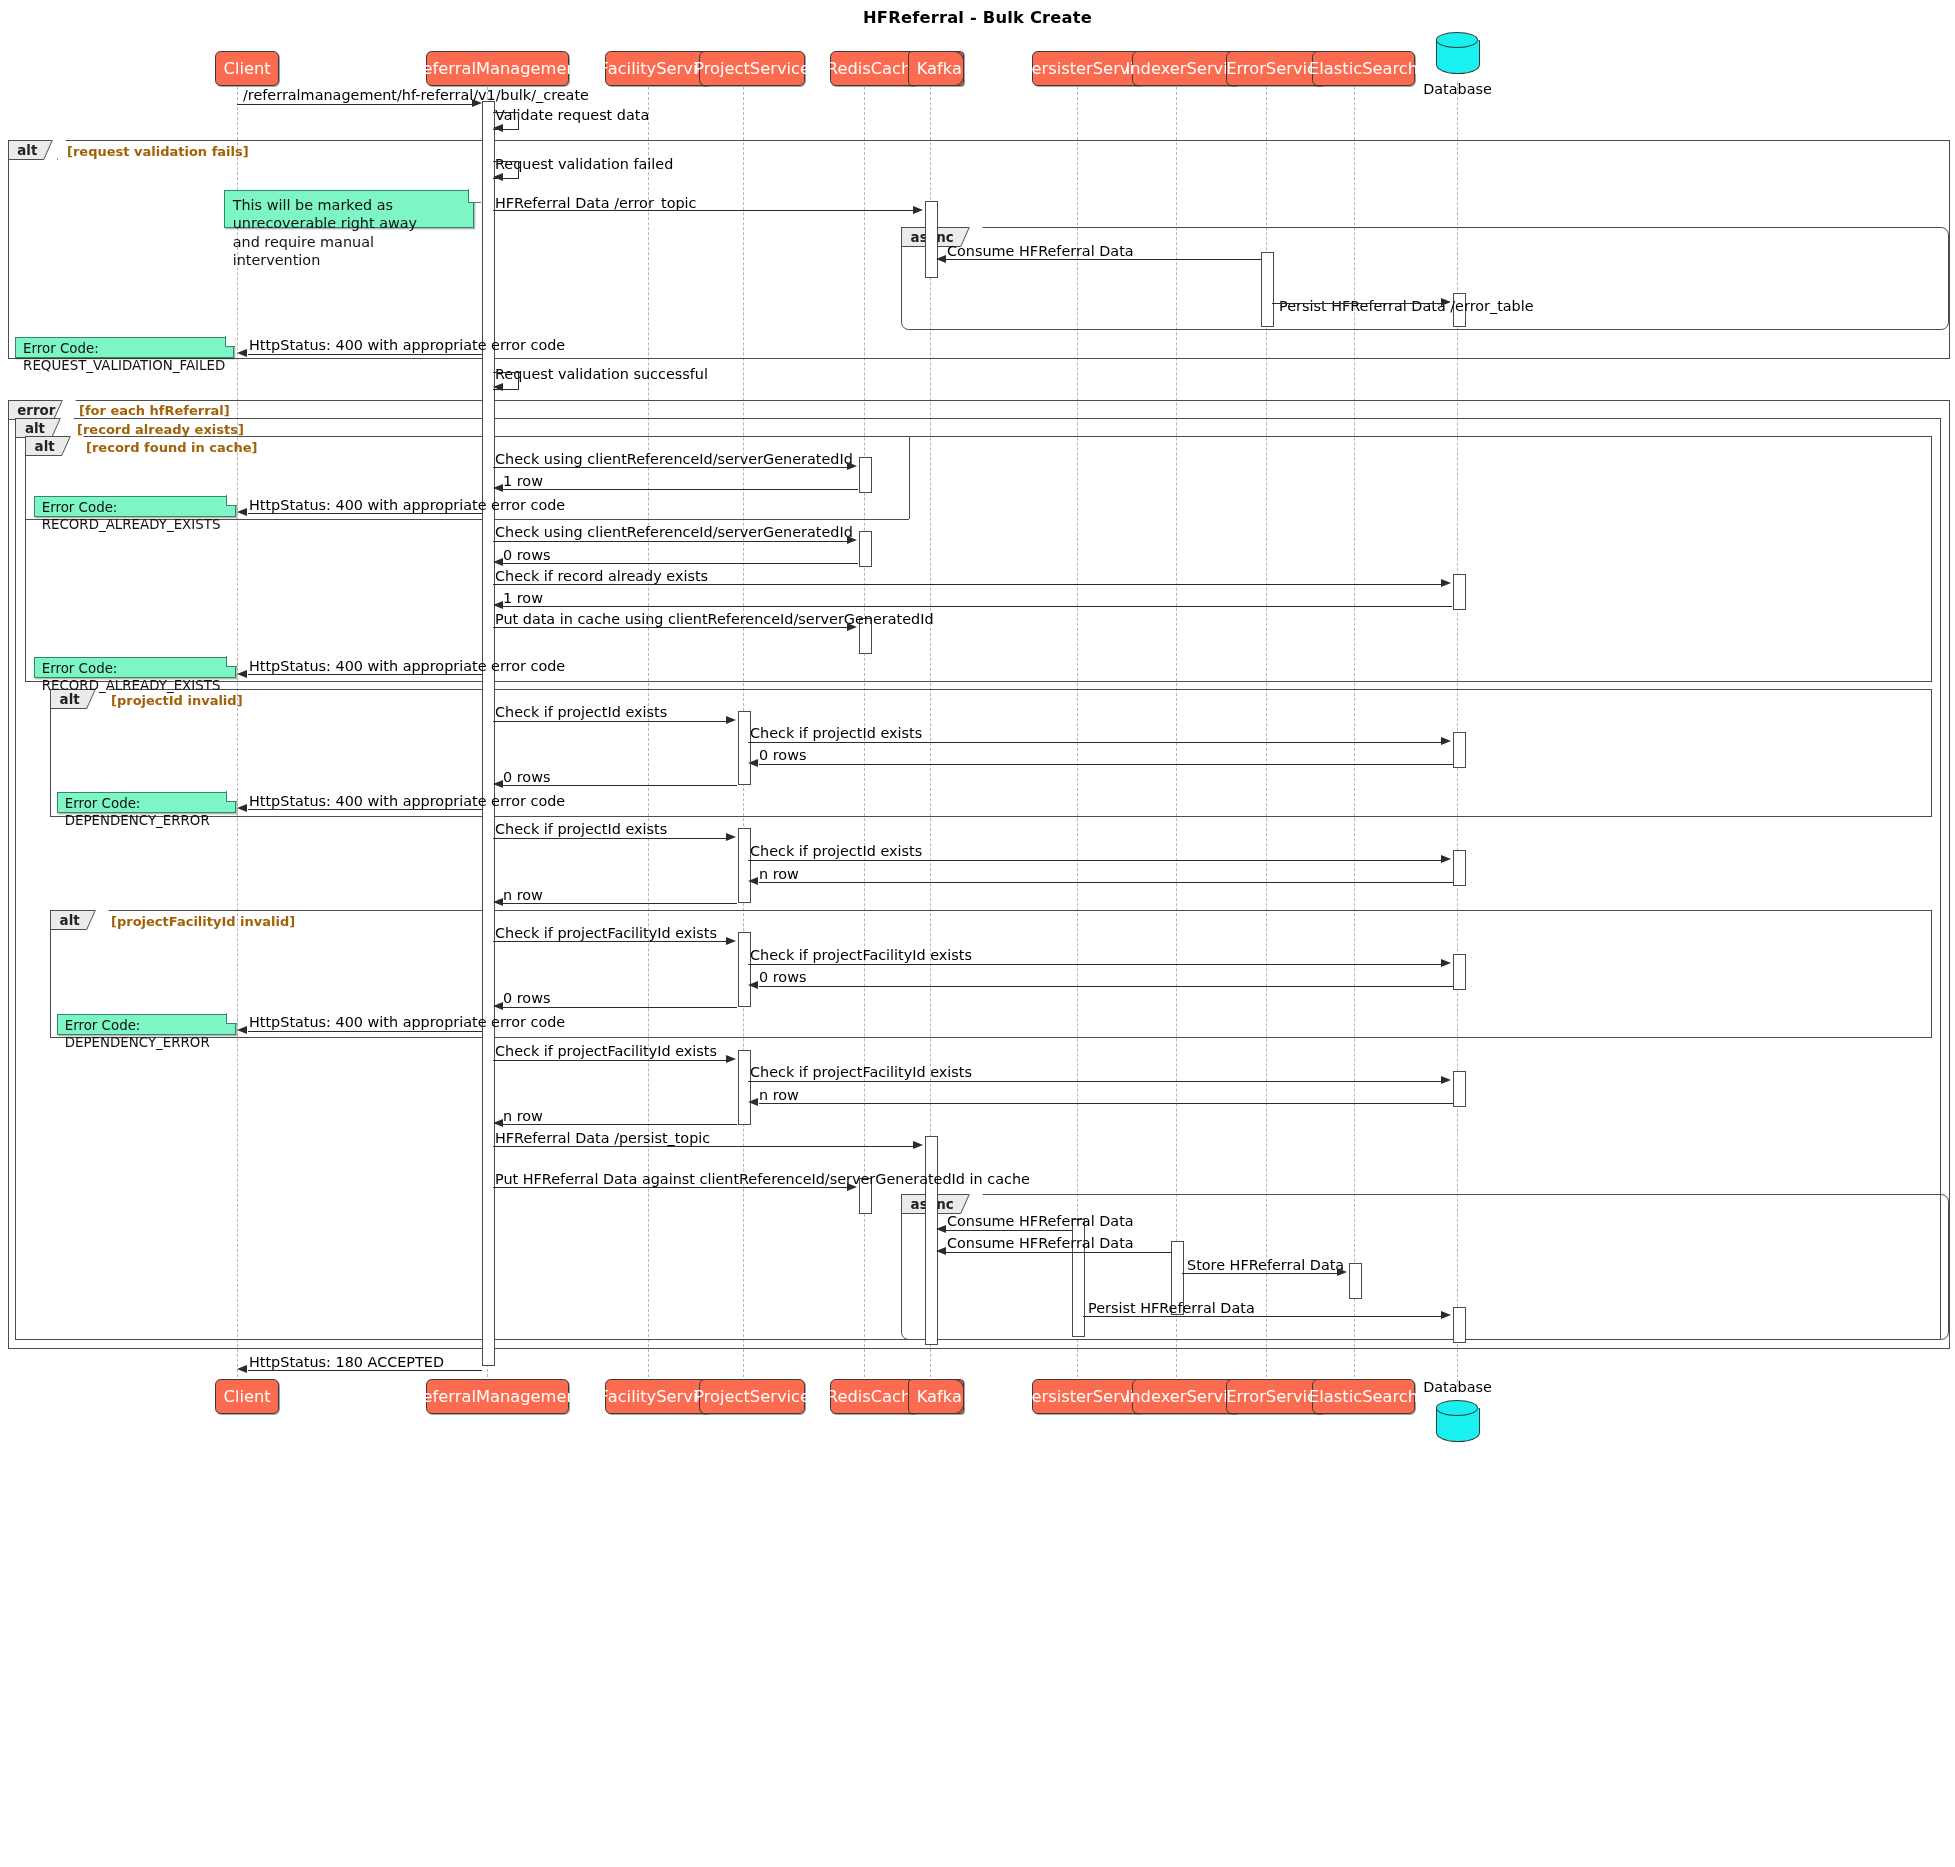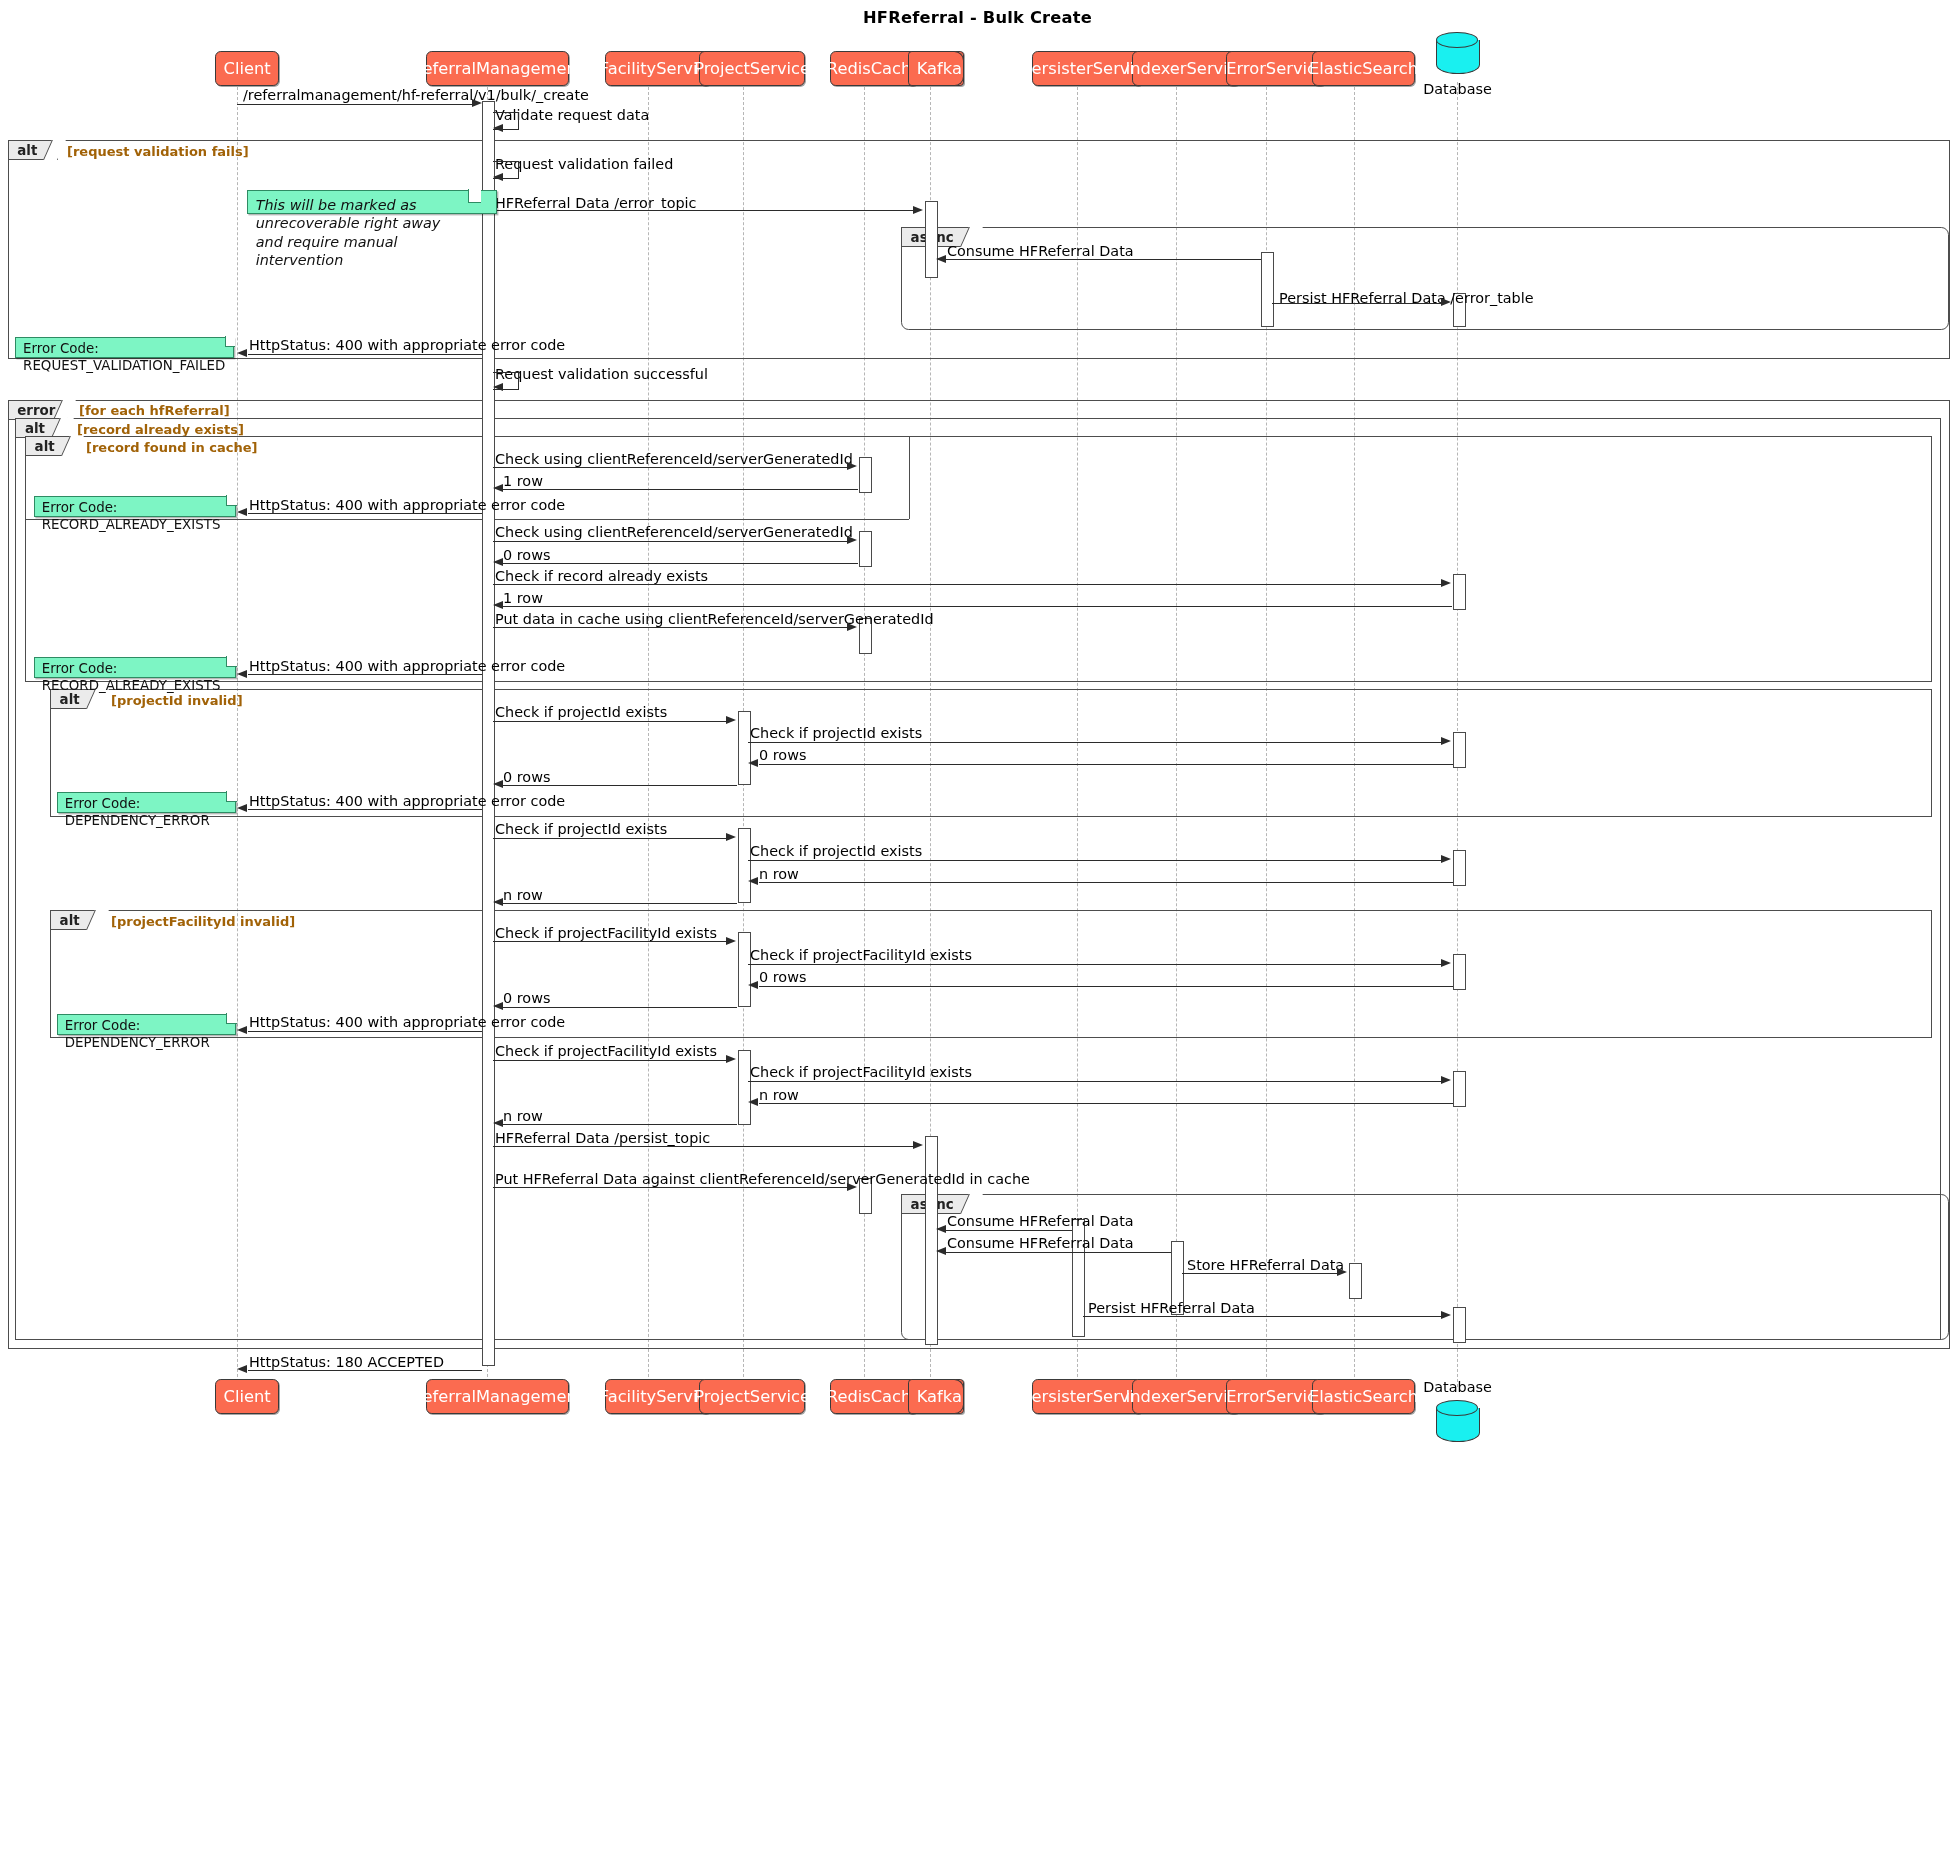--- a/index.html
+++ b/index.html
@@ -240,21 +240,21 @@
   <div class="arrow-l" style="left:493px;top:173px;"></div>
 
   <div class="msg-label" style="left:495px;top:196px;">HFReferral Data /error_topic</div>
   <div class="msg-line" style="left:493px;top:210px;width:421px;"></div>
   <div class="arrow-r" style="left:913px;top:206px;"></div>
 
   <div class="msg-label" style="left:947px;top:244px;">Consume HFReferral Data</div>
   <div class="msg-line" style="left:946px;top:259px;width:315px;"></div>
   <div class="arrow-l" style="left:936px;top:255px;"></div>
 
-  <div class="msg-label" style="left:1279px;top:291px;text-align:center;">Persist HFReferral Data /error_table</div>
+  <div class="msg-label" style="left:1279px;top:299px;text-align:center;">Persist HFReferral Data /error_table</div>
   <div class="msg-line" style="left:1272px;top:303px;width:170px;"></div>
   <div class="arrow-r" style="left:1441px;top:298px;"></div>
 
   <div class="msg-label" style="left:249px;top:338px;">HttpStatus: 400 with appropriate error code</div>
   <div class="msg-line" style="left:248px;top:354px;width:234px;"></div>
   <div class="arrow-l" style="left:237px;top:349px;"></div>
 
   <div class="msg-label" style="left:495px;top:367px;">Request validation successful</div>
   <div class="selfmsg" style="left:493px;top:372px;"></div>
   <div class="arrow-l" style="left:493px;top:383px;"></div>
@@ -388,21 +388,21 @@
   <div class="arrow-r" style="left:1337px;top:1268px;"></div>
 
   <div class="msg-label" style="left:1088px;top:1301px;">Persist HFReferral Data</div>
   <div class="msg-line" style="left:1083px;top:1316px;width:359px;"></div>
   <div class="arrow-r" style="left:1441px;top:1311px;"></div>
 
   <div class="msg-label" style="left:249px;top:1355px;">HttpStatus: 180 ACCEPTED</div>
   <div class="msg-line" style="left:248px;top:1370px;width:234px;"></div>
   <div class="arrow-l" style="left:237px;top:1365px;"></div>
 
-  <div class="note" style="left:247px;top:190px;width:250px;height:24px;font-style:italic;">This will be marked as unrecoverable right away
+  <div class="note" style="left:224px;top:190px;width:250px;height:38px;">This will be marked as unrecoverable right away
 and require manual intervention</div>
   <div class="note" style="left:230px;top:190px;width:250px;height:34px;background:transparent;border:none;box-shadow:none;pointer-events:none;">
     <span class="fold"></span>
   </div>
 
   <div class="note" style="left:15.4px;top:337px;width:219px;height:21px;padding:1.9px 6.7px;font-size:13.4px;">Error Code: REQUEST_VALIDATION_FAILED</div>
   <div class="note" style="left:15.4px;top:337px;width:219px;height:21px;background:transparent;border:none;box-shadow:none;pointer-events:none;">
     <span class="fold" style="width:9.6px;height:9.6px;"></span>
   </div>
 

